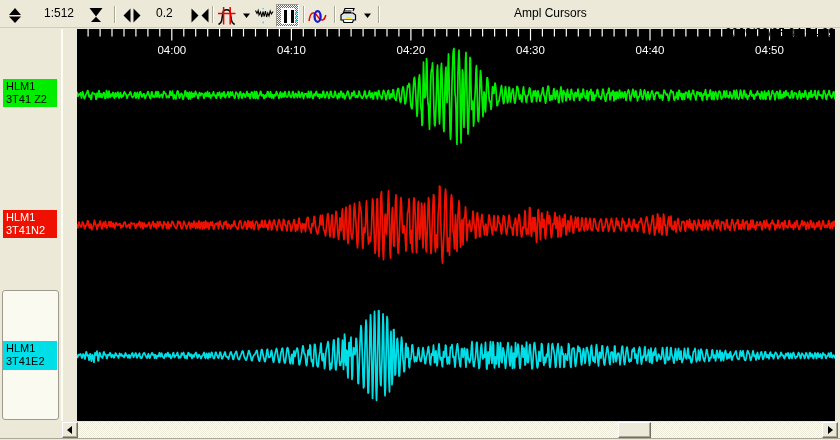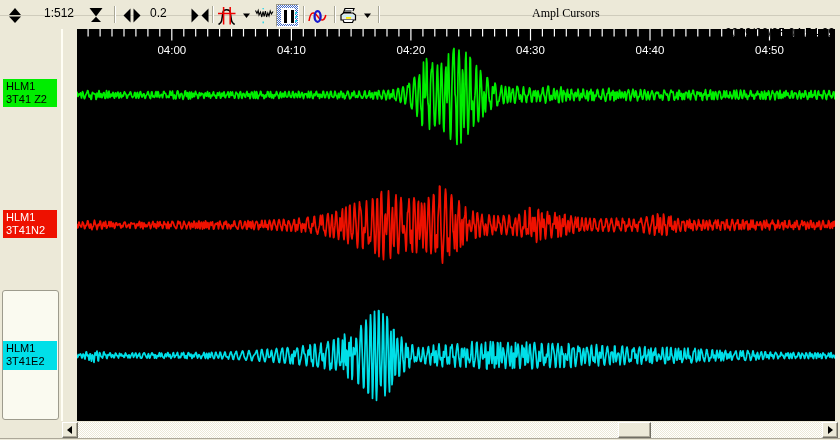--- a/index.html
+++ b/index.html
@@ -1,17 +1,17 @@
 <!DOCTYPE html>
 <html><head>
 <meta charset="utf-8">
 <style>
 html,body{margin:0;padding:0;}
 body{width:840px;height:440px;background:#ece9d8;font-family:"Liberation Sans",sans-serif;position:relative;overflow:hidden;}
-.tb{position:absolute;left:0;top:0;width:840px;height:16px;background:#ece9d8;border-bottom:1px solid #cfccbc;box-sizing:border-box;}
+.tb{position:absolute;left:0;top:0;width:840px;height:28px;background:#ece9d8;border-bottom:1px solid #cfccbc;box-sizing:border-box;}
 .tbtxt{position:absolute;top:0;height:27px;line-height:27px;font-size:12px;color:#000;}
 .sep{position:absolute;top:6px;width:1px;height:17px;background:#a9a795;border-right:1px solid #fff;}
 .lcol{position:absolute;left:0;top:28px;width:77px;height:412px;background:#ece9d8;}
 .chan{position:absolute;left:3px;width:54px;font-size:11px;line-height:13px;padding:1px 0 0 3px;box-sizing:border-box;}
 .scroll{position:absolute;left:62px;top:422px;width:776px;height:16px;background:repeating-conic-gradient(#ffffff 0% 25%, #ece9d8 0% 50%);background-size:2px 2px;}
 .sbtn{position:absolute;top:0;width:16px;height:16px;background:#ece9d8;border-top:1px solid #fff;border-left:1px solid #fff;border-right:1px solid #716f64;border-bottom:1px solid #716f64;box-sizing:border-box;}
 .sbtn .in{position:absolute;inset:0;border-right:1px solid #aca899;border-bottom:1px solid #aca899;}
 svg{display:block;}
 </style>
 </head>
@@ -149,22 +149,22 @@
 <path d="M1,8 L3.5,6 L13,6 L15.5,8 L15.5,13 L1,13 Z" fill="#e8e8e8" stroke="#000" stroke-width="1.2"></path>
 <rect x="2.5" y="8" width="11.5" height="1.6" fill="#bfeef2"></rect>
 <rect x="6" y="10" width="5" height="1.8" fill="#ffee00"></rect>
 <path d="M3,13 L4,15.5 L12.5,15.5 L13.5,13" fill="#fff" stroke="#000" stroke-width="1.2"></path>
 </svg>
 <svg width="8" height="6" style="position:absolute;left:364px;top:13px;">
 <path d="M0,0.5 L7,0.5 L3.5,5 Z" fill="#000"></path>
 </svg>
 
 <span class="tbtxt" style="left:44px;">1:512</span>
-<span class="tbtxt" style="left:150px;text-align:right;">0.2</span>
-<span class="tbtxt" style="left:532px;font-family:Liberation Serif, serif;">Ampl Cursors</span>
+<span class="tbtxt" style="left:156px;text-align:right;">0.2</span>
+<span class="tbtxt" style="left:514px;">Ampl Cursors</span>
 <span class="tbtxt" style="right:5px;margin-top:20px;">2009/06/05 04:54:09</span>
 <div class="sep" style="left:114px;"></div>
 <div class="sep" style="left:212px;"></div>
 <div class="sep" style="left:303px;"></div>
 <div class="sep" style="left:334px;"></div>
 <div class="sep" style="left:378px;"></div>
 </div>
 <div class="scroll">
   <div class="sbtn" style="left:0;">
       <span class="in"></span>

